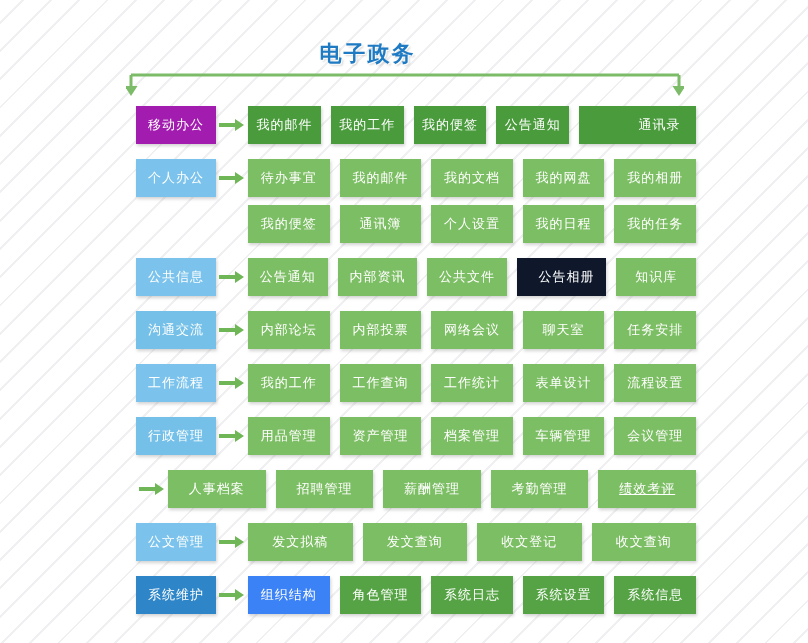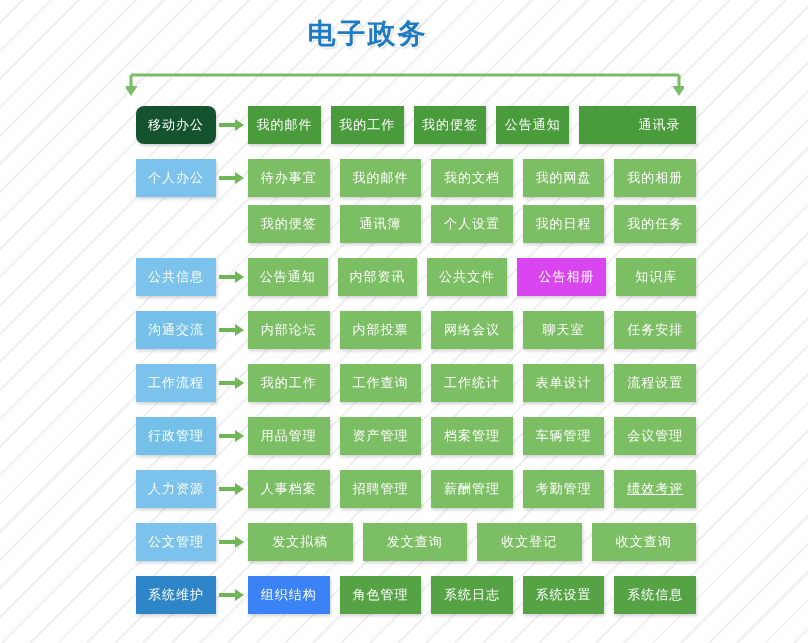--- a/index.html
+++ b/index.html
@@ -20,25 +20,25 @@
       #f0f0f2 11px,
       #ffffff 11px,
       #ffffff 20px
     );
     position: relative;
   }
 
   
   #title {
     position: absolute;
-    top: 16px;
+    top: 36px;
     left: 0;
     width: 735px;
     text-align: center;
-    font-size: 28px;
+    font-size: 22px;
     font-weight: bold;
     color: #1e7ac2;
     letter-spacing: 2px;
     text-shadow: 1px 1px 0 rgba(255,255,255,0.9), 2px 2px 2px rgba(120,120,120,0.28);
     line-height: 36px;
   }
 
   
   #bracket {
     position: absolute;
@@ -117,21 +117,21 @@
 <svg id="bracket" viewBox="0 0 558 26" width="558" height="26">
   <path d="M5 3 L553 3" stroke="#7cbb68" stroke-width="3" fill="none"></path>
   <path d="M5 3 L5 16" stroke="#7cbb68" stroke-width="3" fill="none"></path>
   <path d="M553 3 L553 16" stroke="#7cbb68" stroke-width="3" fill="none"></path>
   <path d="M5 24 L-1.5 14 L11.5 14 Z" fill="#7cbb68"></path>
   <path d="M553 24 L546.5 14 L559.5 14 Z" fill="#7cbb68"></path>
 </svg>
 
 <div id="diagram">
     <div class="row">
-      <div class="cat" style="background: #14532d; border-radius: 8px;">移动办公</div>
+      <div class="cat" style="background: #a21caf;">移动办公</div>
       <div class="arrow-cell">
         <svg width="26" height="14" viewBox="0 0 26 14">
           <path d="M0 5 L16 5 L16 1 L25 7 L16 13 L16 9 L0 9 Z" fill="#6fb656"></path>
         </svg>
       </div>
       <div class="items">
         <div class="cell" style="background: rgb(74, 155, 60);">我的邮件</div>
         <div class="cell" style="background: rgb(74, 155, 60);">我的工作</div>
         <div class="cell" style="background: rgb(74, 155, 60);">我的便签</div>
         <div class="cell" style="background: rgb(74, 155, 60);">公告通知</div>
@@ -172,21 +172,21 @@
       <div class="cat" style="background: rgb(123, 195, 236);">公共信息</div>
       <div class="arrow-cell">
         <svg width="26" height="14" viewBox="0 0 26 14">
           <path d="M0 5 L16 5 L16 1 L25 7 L16 13 L16 9 L0 9 Z" fill="#6fb656"></path>
         </svg>
       </div>
       <div class="items">
         <div class="cell" style="background: rgb(124, 190, 99);">公告通知</div>
         <div class="cell" style="background: rgb(124, 190, 99);">内部资讯</div>
         <div class="cell" style="background: rgb(124, 190, 99);">公共文件</div>
-        <div class="cell" style="background: #d946ef; padding-left: 10px;">公告相册</div>
+        <div class="cell" style="background: #0f172a; padding-left: 10px;">公告相册</div>
         <div class="cell" style="background: rgb(124, 190, 99);">知识库</div>
       </div>
     </div>
     <div class="row">
       <div class="cat" style="background: rgb(116, 192, 232);">沟通交流</div>
       <div class="arrow-cell">
         <svg width="26" height="14" viewBox="0 0 26 14">
           <path d="M0 5 L16 5 L16 1 L25 7 L16 13 L16 9 L0 9 Z" fill="#6fb656"></path>
         </svg>
       </div>
@@ -222,21 +222,20 @@
       </div>
       <div class="items">
         <div class="cell" style="background: rgb(124, 190, 99);">用品管理</div>
         <div class="cell" style="background: rgb(124, 190, 99);">资产管理</div>
         <div class="cell" style="background: rgb(124, 190, 99);">档案管理</div>
         <div class="cell" style="background: rgb(124, 190, 99);">车辆管理</div>
         <div class="cell" style="background: rgb(124, 190, 99);">会议管理</div>
       </div>
     </div>
     <div class="row">
-      <div class="cat" style="background: rgb(123, 195, 236);">人力资源</div>
       <div class="arrow-cell">
         <svg width="26" height="14" viewBox="0 0 26 14">
           <path d="M0 5 L16 5 L16 1 L25 7 L16 13 L16 9 L0 9 Z" fill="#6fb656"></path>
         </svg>
       </div>
       <div class="items">
         <div class="cell" style="background: rgb(124, 190, 99);">人事档案</div>
         <div class="cell" style="background: rgb(124, 190, 99);">招聘管理</div>
         <div class="cell" style="background: rgb(124, 190, 99);">薪酬管理</div>
         <div class="cell" style="background: rgb(124, 190, 99);">考勤管理</div>

